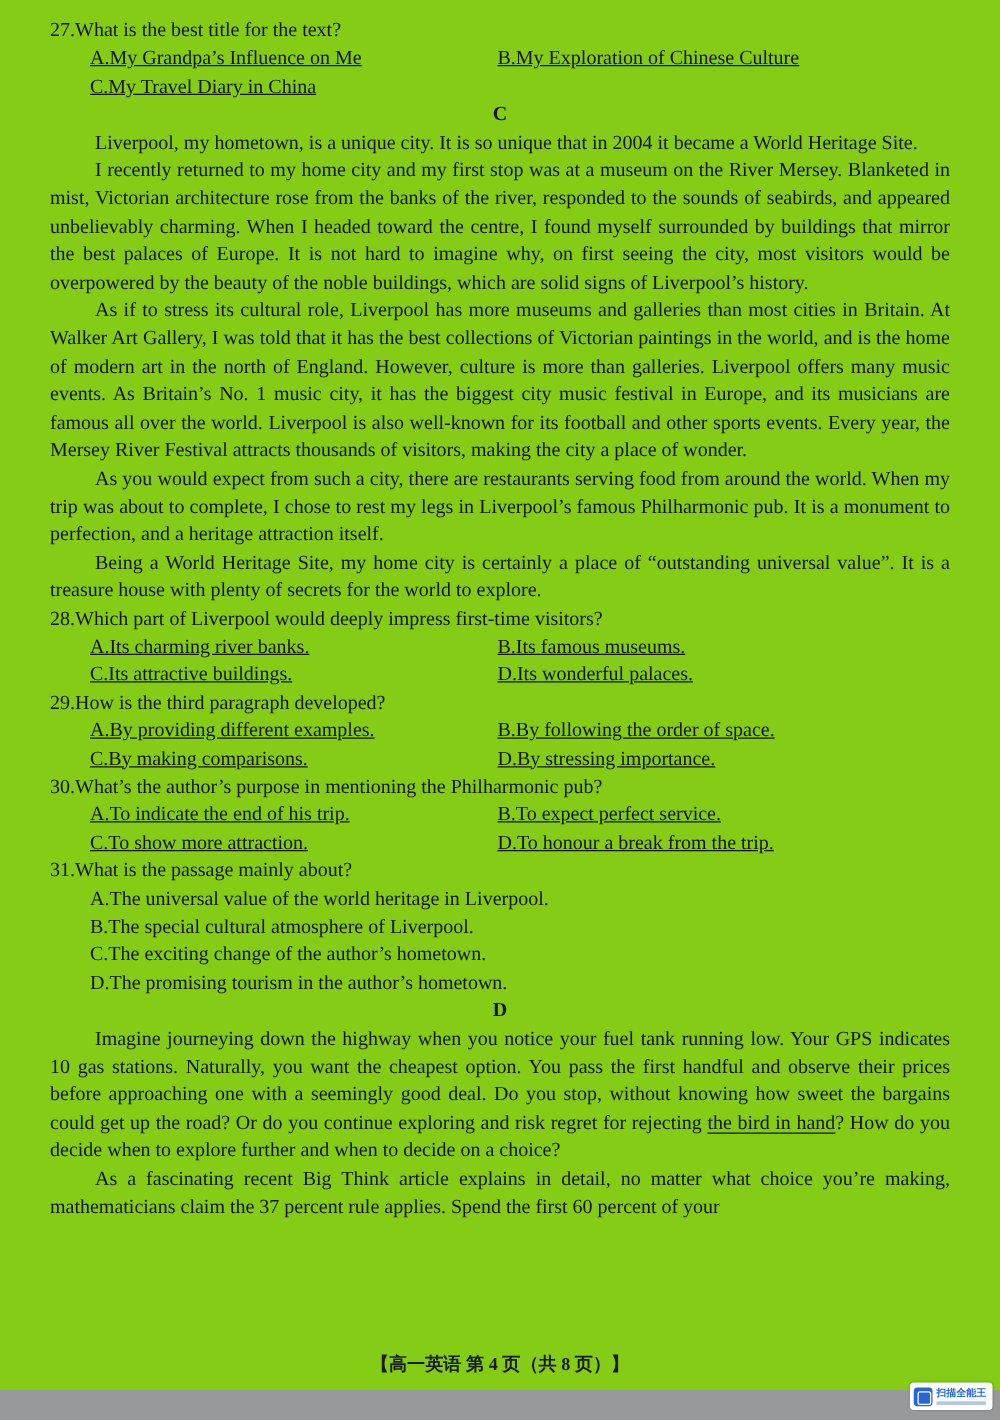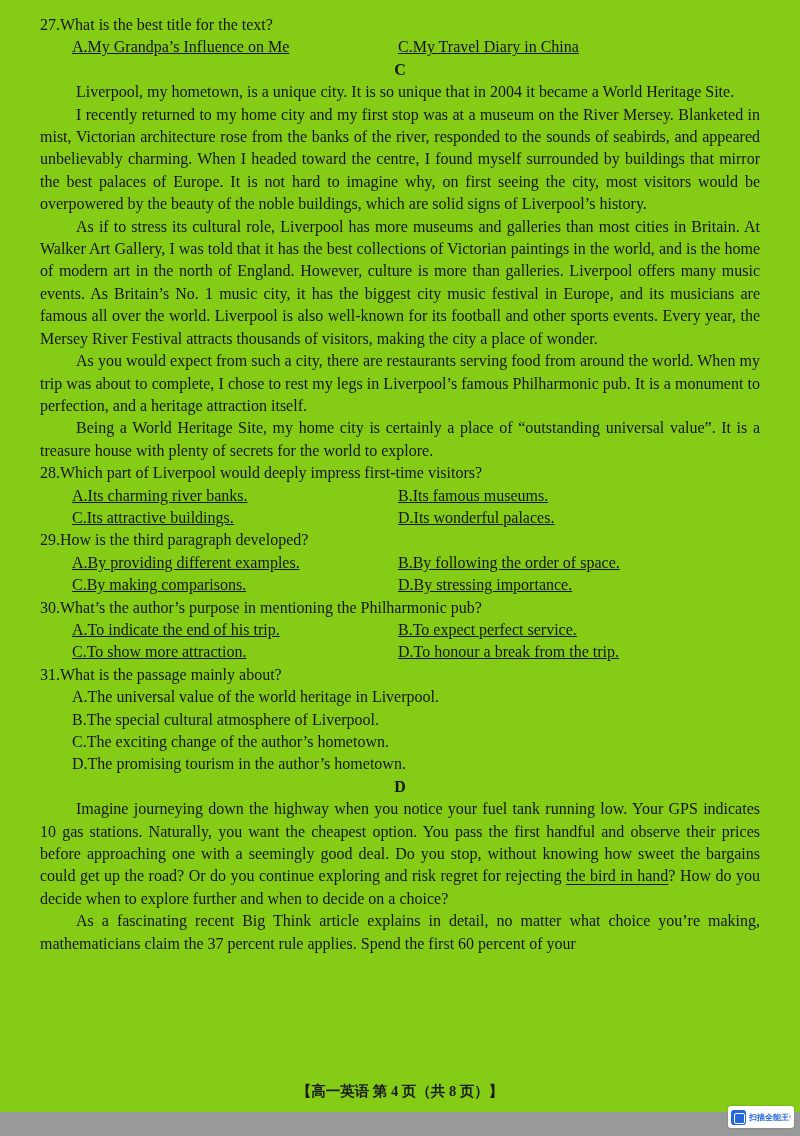--- a/index.html
+++ b/index.html
@@ -82,21 +82,21 @@
   .wm-icon::after {
     content: "";
     position: absolute;
     left: 3px; top: 3px;
     width: 9px; height: 9px;
     border: 1.5px solid #ffffff;
     border-radius: 2px;
   }
   .wm-text {
     display: flex;
-    flex-direction: row;
+    flex-direction: column;
     justify-content: center;
     overflow: hidden;
   }
   .wm-title {
     font-size: 8px;
     line-height: 9px;
     color: #2566d8;
     font-weight: bold;
     white-space: nowrap;
     font-family: "Liberation Sans", "DejaVu Sans", sans-serif;
@@ -111,20 +111,21 @@
 </head>
 <body>
 
 <div class="page">
   <div class="content">
 
     <div class="question">
       <div class="stem">27.What is the best title for the text?</div>
       <div class="opt-grid">
         <div class="opt">A.My Grandpa’s Influence on Me</div>
+        <div class="opt">B.My Exploration of Chinese Culture</div>
         <div class="opt">C.My Travel Diary in China</div>
       </div>
     </div>
 
     <div class="section-label">C</div>
     <p class="para">Liverpool, my hometown, is a unique city. It is so unique that in 2004 it became a World Heritage Site.</p>
     <p class="para">I recently returned to my home city and my first stop was at a museum on the River Mersey. Blanketed in mist, Victorian architecture rose from the banks of the river, responded to the sounds of seabirds, and appeared unbelievably charming. When I headed toward the centre, I found myself surrounded by buildings that mirror the best palaces of Europe. It is not hard to imagine why, on first seeing the city, most visitors would be overpowered by the beauty of the noble buildings, which are solid signs of Liverpool’s history.</p>
     <p class="para">As if to stress its cultural role, Liverpool has more museums and galleries than most cities in Britain. At Walker Art Gallery, I was told that it has the best collections of Victorian paintings in the world, and is the home of modern art in the north of England. However, culture is more than galleries. Liverpool offers many music events. As Britain’s No. 1 music city, it has the biggest city music festival in Europe, and its musicians are famous all over the world. Liverpool is also well-known for its football and other sports events. Every year, the Mersey River Festival attracts thousands of visitors, making the city a place of wonder.</p>
     <p class="para">As you would expect from such a city, there are restaurants serving food from around the world. When my trip was about to complete, I chose to rest my legs in Liverpool’s famous Philharmonic pub. It is a monument to perfection, and a heritage attraction itself.</p>
     <p class="para">Being a World Heritage Site, my home city is certainly a place of “outstanding universal value”. It is a treasure house with plenty of secrets for the world to explore.</p>

